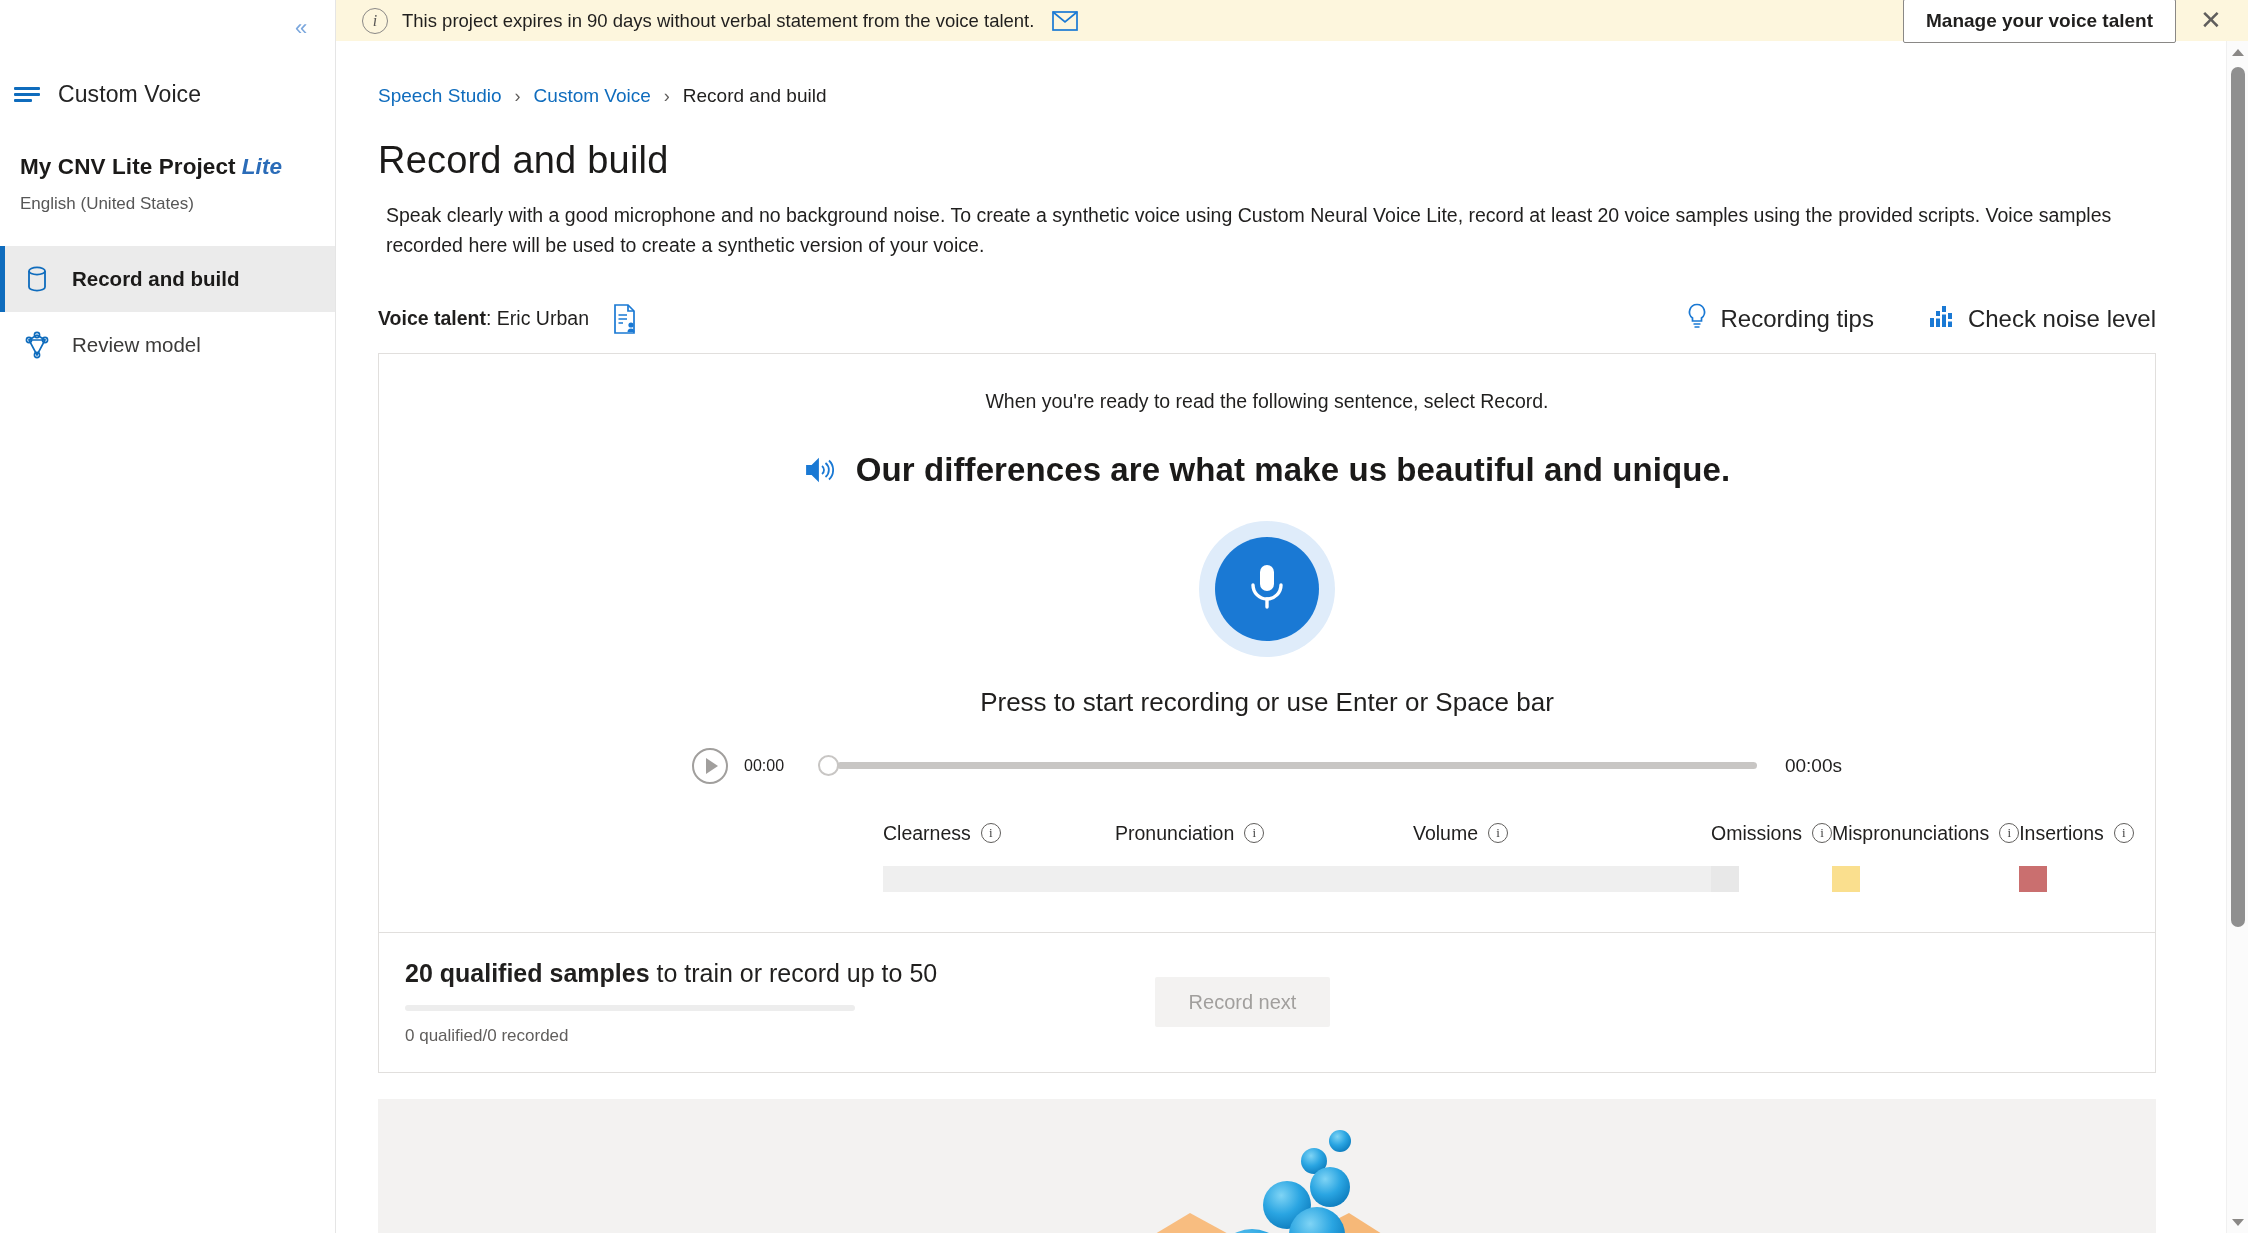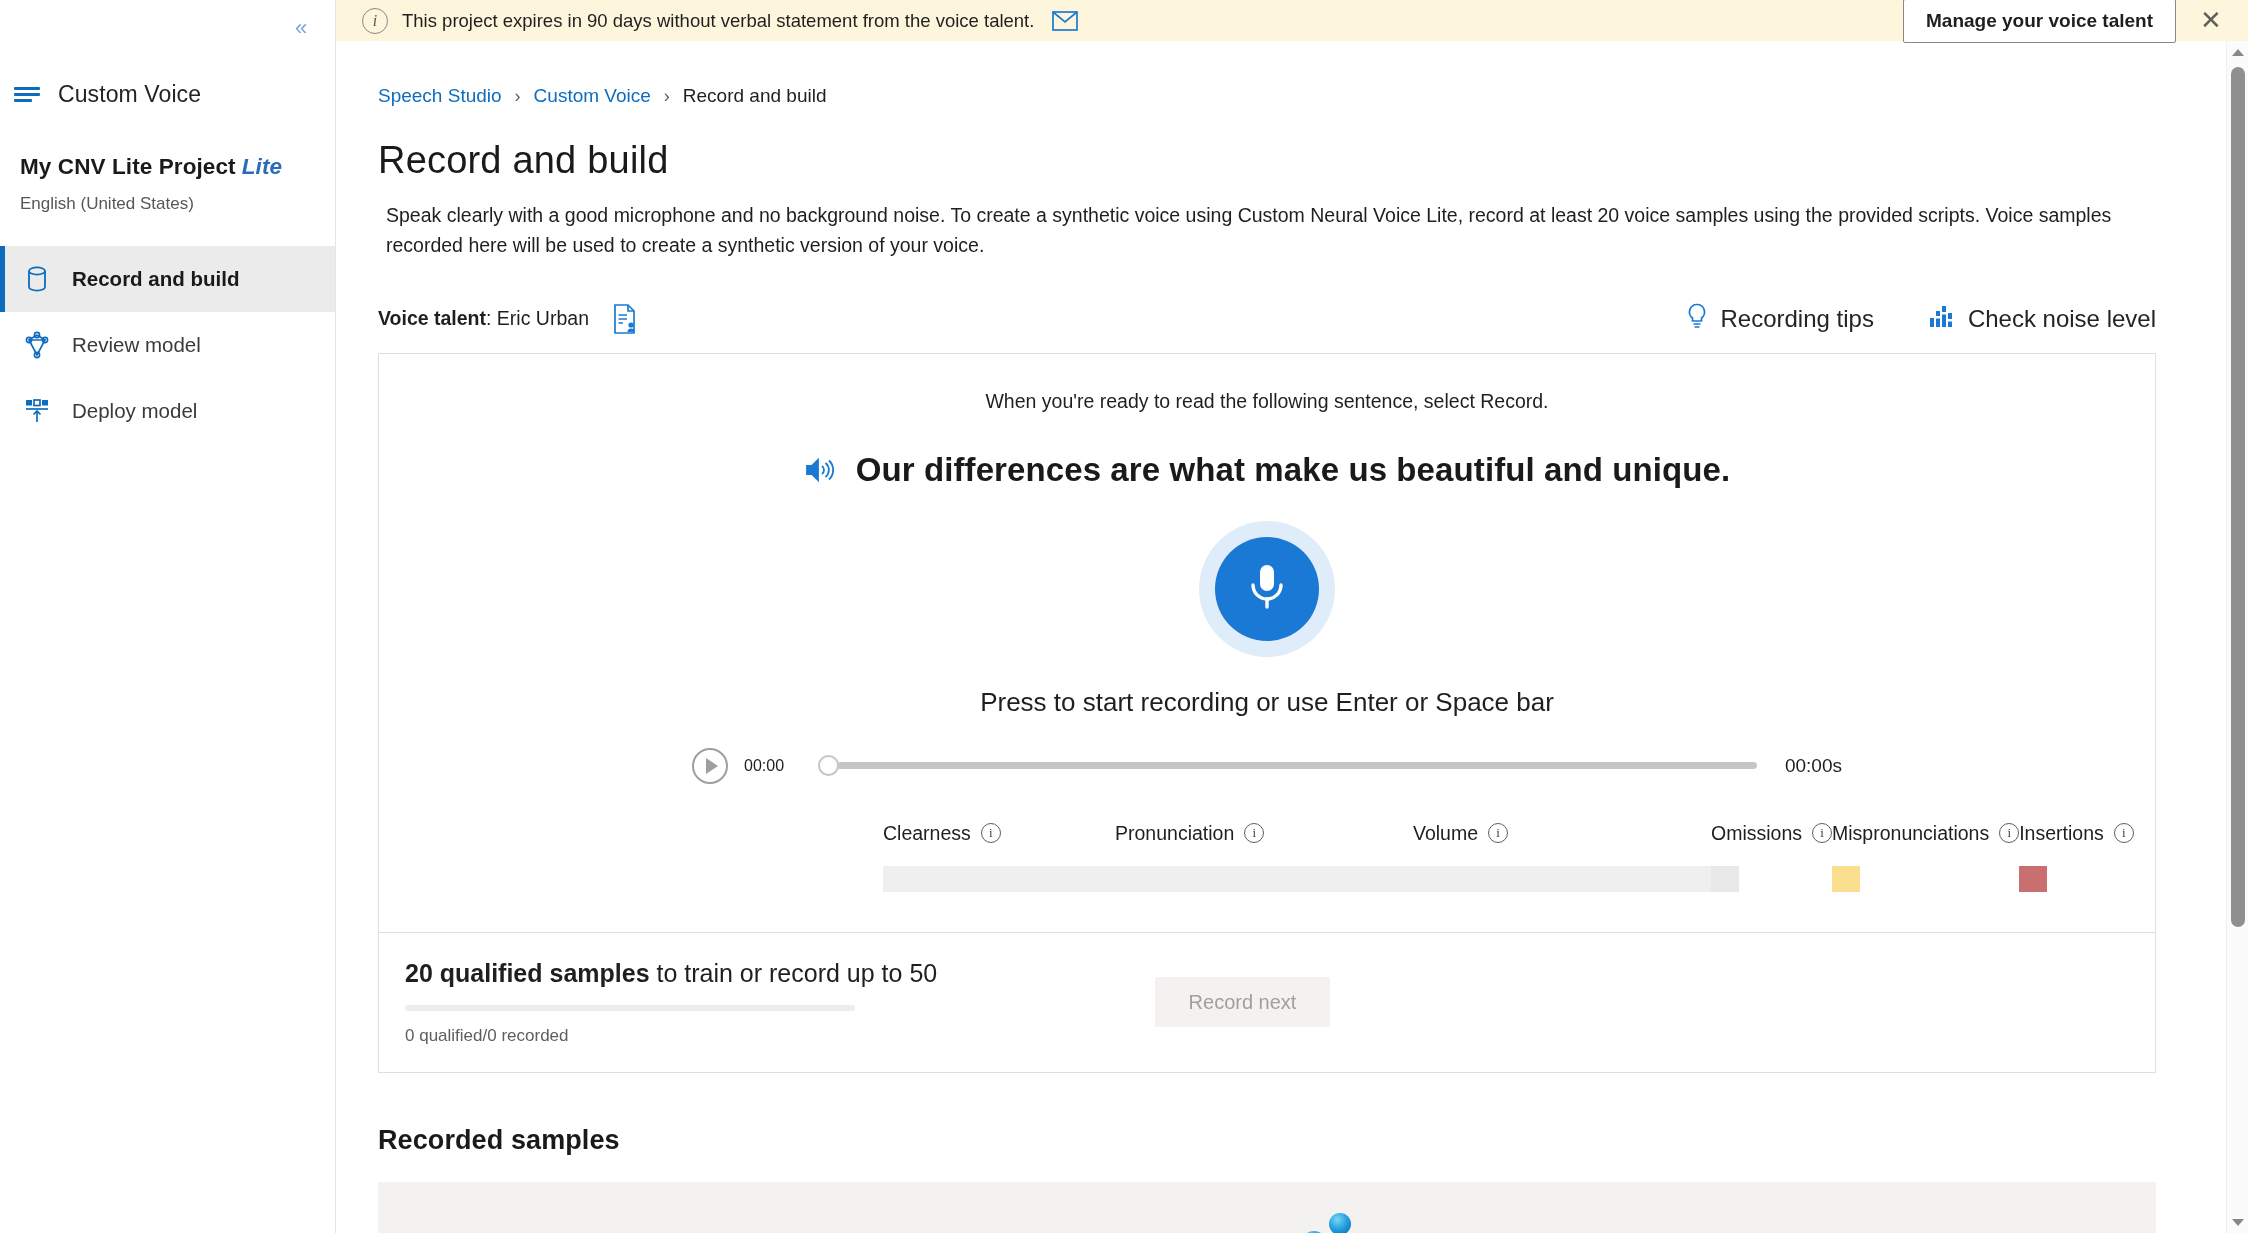--- a/index.html
+++ b/index.html
@@ -265,32 +265,20 @@
             <circle cx="6" cy="9" r="2.6"></circle>
               <circle cx="22" cy="9" r="2.6"></circle>
             <circle cx="14" cy="4" r="2.6"></circle>
               <circle cx="14" cy="24" r="2.6"></circle>
             <path d="M6 9 L22 9 L14 24 Z M14 4 L6 9 M14 4 L22 9 M6 9 L14 24 M22 9 L14 24"></path>
           </svg>
         </span>
         <span>Review model</span>
       </div>
 
-      <div class="nav-item">
-        <span class="nav-icon">
-          <svg width="28" height="28" viewBox="0 0 28 28" fill="none" stroke="#0f6cbd" stroke-width="1.7">
-            <rect x="3" y="3" width="6" height="5.5" fill="#0f6cbd" stroke="none"></rect>
-            <rect x="11" y="3" width="6" height="5.5"></rect>
-            <rect x="19" y="3" width="6" height="5.5" fill="#0f6cbd" stroke="none"></rect>
-            <path d="M3 12 H25"></path>
-            <path d="M14 25 V14 M10.5 17.5 L14 14 L17.5 17.5"></path>
-          </svg>
-        </span>
-        <span>Deploy model</span>
-      </div>
 
     </nav>
   </aside>
 
   <div class="right">
 
     <div class="banner">
       <span class="banner-info">i</span>
       <span class="banner-text">This project expires in 90 days without verbal statement from the voice talent.</span>
       <span class="banner-mail">
@@ -464,21 +452,20 @@
                 <div class="samples-line">
                   <b>20 qualified samples</b><span> to train or record up to 50</span>
                 </div>
                 <div class="samples-progress"></div>
                 <div class="samples-sub">0 qualified/0 recorded</div>
               </div>
               <button class="record-next">Record next</button>
             </div>
           </div>
 
-          <h2 class="section-title">Recorded samples</h2>
 
           <div class="empty-panel">
             <span>
             <svg width="310" height="300" viewBox="0 0 310 300" fill="none">
               <defs>
                 <radialGradient id="sg" cx="38%" cy="30%" r="72%">
                   <stop offset="0%" stop-color="#7fd4f5"></stop>
                   <stop offset="55%" stop-color="#2aa5e2"></stop>
                   <stop offset="100%" stop-color="#0f7fc0"></stop>
                 </radialGradient>

